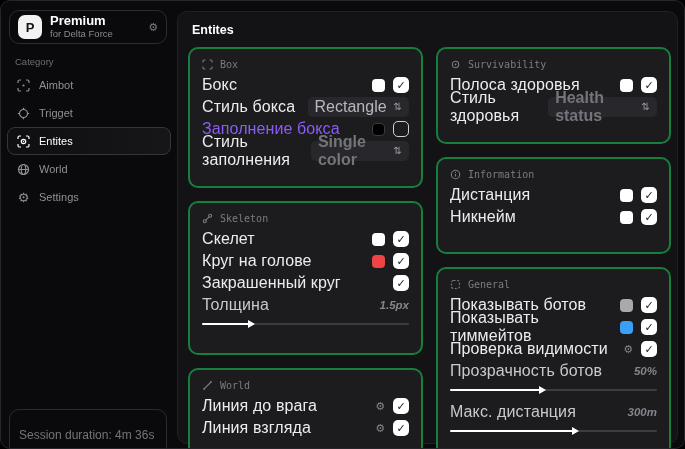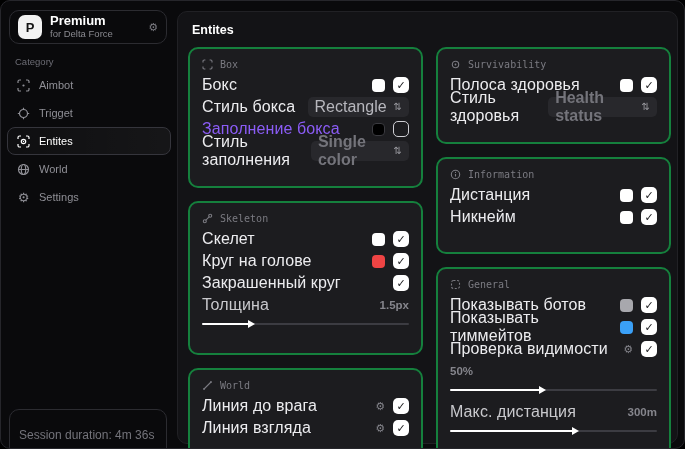--- a/index.html
+++ b/index.html
@@ -35,21 +35,21 @@
   .col-left{left:10px;}
   .col-right{left:258px;}
   .panel{background:#1c1c1f;border:2px solid #15803d;border-radius:10px;box-sizing:border-box;
     padding:10px 12px 24px 12px;}
   .p-head{display:flex;align-items:center;gap:7px;color:#7b7b82;
     font-family:"DejaVu Sans Mono",monospace;font-size:10px;margin-bottom:4px;}
   .row{height:22px;display:flex;align-items:center;justify-content:space-between;}
   .lbl{font-size:16px;font-weight:400;color:#ececef;letter-spacing:0.1px;}
   .lbl.dim{color:#8b5cf6;}
   .lbl.sl{color:#c9c9cd;}
-  .val{font-size:11.5px;color:#85858c;font-weight:600;}
+  .val{font-size:11.5px;color:#85858c;font-weight:600;font-style:italic;}
   .ctrls{display:flex;align-items:center;gap:8px;}
   .swatch{width:13px;height:13px;border-radius:4px;flex:none;cursor:pointer;}
   .swatch.black{border:1px solid #3a3a3f;box-sizing:border-box;}
   .cb{width:16px;height:16px;border-radius:5px;flex:none;display:flex;align-items:center;
     justify-content:center;cursor:pointer;box-sizing:border-box;}
   .cb.on{background:#fff;}
   .cb.off{border:1.5px solid #cfcfd4;background:transparent;}
   .cb .mark{font-size:11px;font-weight:bold;color:#17171a;line-height:1;}
   .dd{height:20px;background:#28282c;border-radius:5px;display:inline-flex;align-items:center;
     gap:7px;padding:0 7px;cursor:pointer;}
@@ -328,20 +328,21 @@
         <div class="row">
           <span class="lbl">Проверка видимости</span>
           <span class="ctrls">
             <span class="row-gear">⚙</span>
             <span class="cb on">
                 <span class="mark">✓</span>
               </span>
           </span>
         </div>
         <div class="row">
+          <span class="lbl sl">Прозрачность ботов</span>
           <span class="val">50%</span>
         </div>
         <div class="slider" style="--pos: 44%;">
           <div class="sl-track"></div>
           <div class="sl-fill"></div>
           <div class="sl-thumb"></div>
         </div>
         <div class="row mt6">
           <span class="lbl sl">Макс. дистанция</span>
           <span class="val">300m</span>

